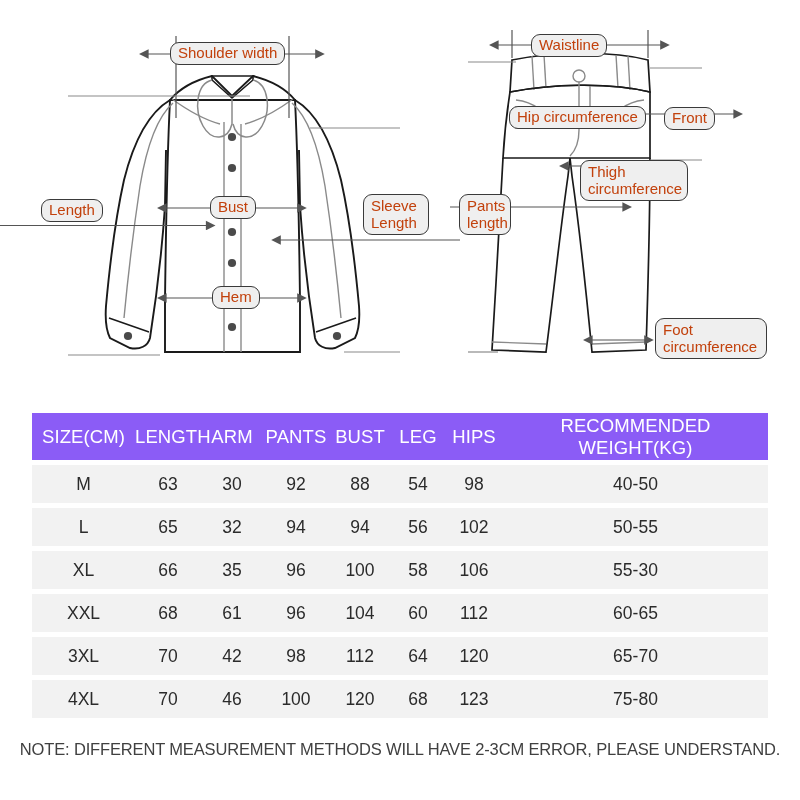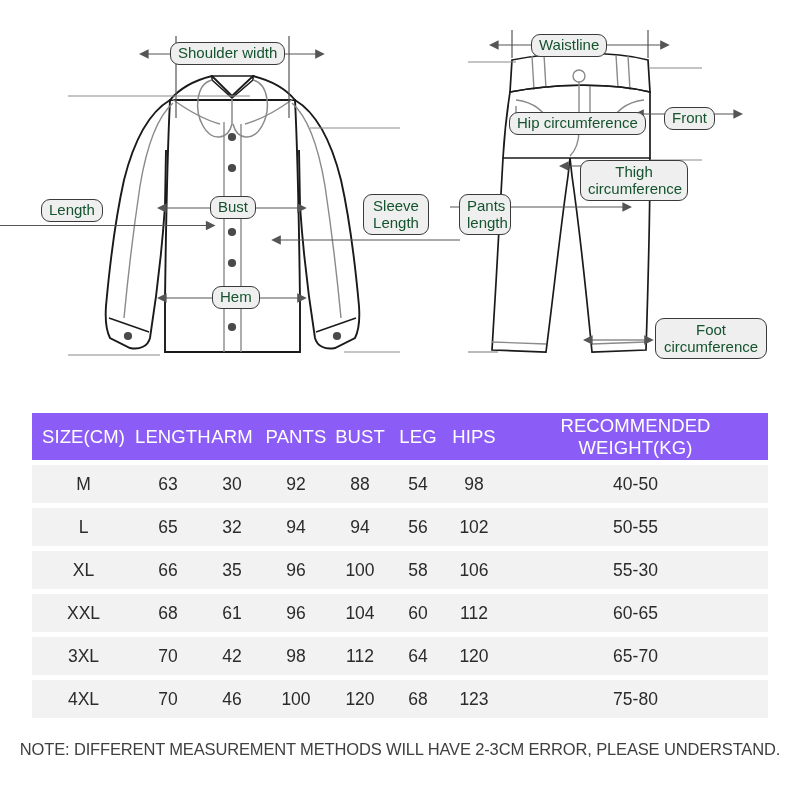--- a/index.html
+++ b/index.html
@@ -14,30 +14,30 @@
   
   .diagrams{position:absolute;left:0;top:0;width:800px;height:390px;}
   .diagrams svg{display:block;}
 
   
   .callout{
     position:absolute;
     background:#efefef;
     border:1.3px solid #3a3a3a;
     border-radius:9px;
-    color:#14532d;
+    color:#c2410c;
     font-size:15px;
     line-height:1.08;
     text-align:center;
     padding:2px 7px 3px 7px;
     white-space:nowrap;
     box-sizing:border-box;
     z-index:5;
   }
-  .callout.two-line{white-space:normal;text-align:center;line-height:1.14;}
+  .callout.two-line{white-space:normal;text-align:left;line-height:1.14;}
 
   
   .table-wrap{position:absolute;left:32px;top:413px;width:736px;}
   .t-header{
     background:#8b5cf6;
     color:#ffffff;
     height:47px;
     display:flex;
     align-items:center;
     font-size:18.5px;
@@ -186,21 +186,21 @@
     <div class="callout" style="left:170px;top:42px;">Shoulder width</div>
     <div class="callout" style="left:41px;top:199px;">Length</div>
     <div class="callout" style="left:210px;top:196px;">Bust</div>
     <div class="callout" style="left:212px;top:286px;">Hem</div>
     <div class="callout two-line" style="left:363px;top:194px;width:66px;">
       <span>Sleeve</span><br>
       <span>Length</span>
     </div>
 
     <div class="callout" style="left:531px;top:34px;">Waistline</div>
-    <div class="callout" style="left:509px;top:112px;">Hip circumference</div>
+    <div class="callout" style="left:509px;top:106px;">Hip circumference</div>
     <div class="callout" style="left:664px;top:107px;">Front</div>
     <div class="callout two-line" style="left:580px;top:160px;width:108px;">
       <span>Thigh</span><br>
       <span>circumference</span>
     </div>
     <div class="callout two-line" style="left:459px;top:194px;width:52px;">
       <span>Pants</span><br>
       <span>length</span>
     </div>
     <div class="callout two-line" style="left:655px;top:318px;width:112px;">

